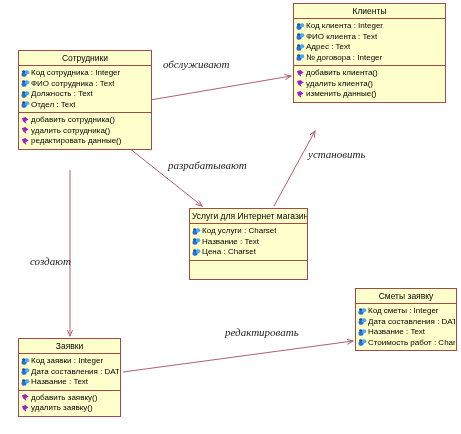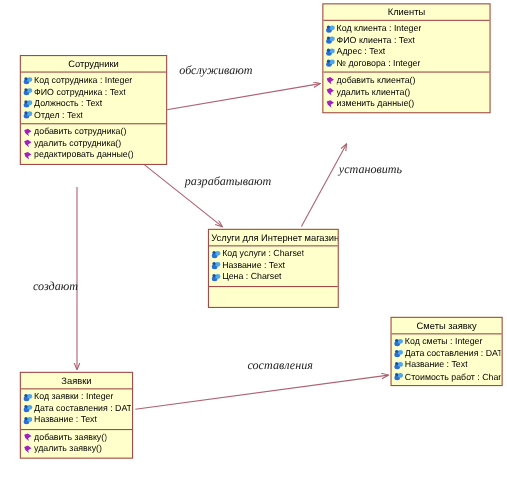--- a/index.html
+++ b/index.html
@@ -107,21 +107,21 @@
         <path d="M 70 170 L 70 336" marker-end="url(#arrowhead)"></path>
         <path d="M 123 372 L 353 341" marker-end="url(#arrowhead)"></path>
       </g>
   </svg>
 
   <div id="edge-labels">
       <div class="edge-label" style="left: 163px; top: 58px;">обслуживают</div>
       <div class="edge-label" style="left: 168px; top: 159px;">разрабатывают</div>
       <div class="edge-label" style="left: 308px; top: 148px; text-align: right;">установить</div>
       <div class="edge-label" style="left: 30px; top: 241px; margin-top: 14px;">создают</div>
-      <div class="edge-label" style="left: 225px; top: 326px;">составления</div>
+      <div class="edge-label" style="left: 225px; top: 326px;">редактировать</div>
     </div>
 
   <div id="class-boxes">
       <div class="uml-class" style="left: 18px; top: 50px; width: 134px;">
         <div class="uml-title">Сотрудники</div>
         <div class="uml-compartment">
           <div class="uml-row">
             <span class="member-icon icon-attribute">
               <svg width="9" height="9" viewBox="0 0 9 9">
                 <ellipse cx="3.1" cy="5.4" rx="2.6" ry="2.3" fill="#2a6fd6"></ellipse>

